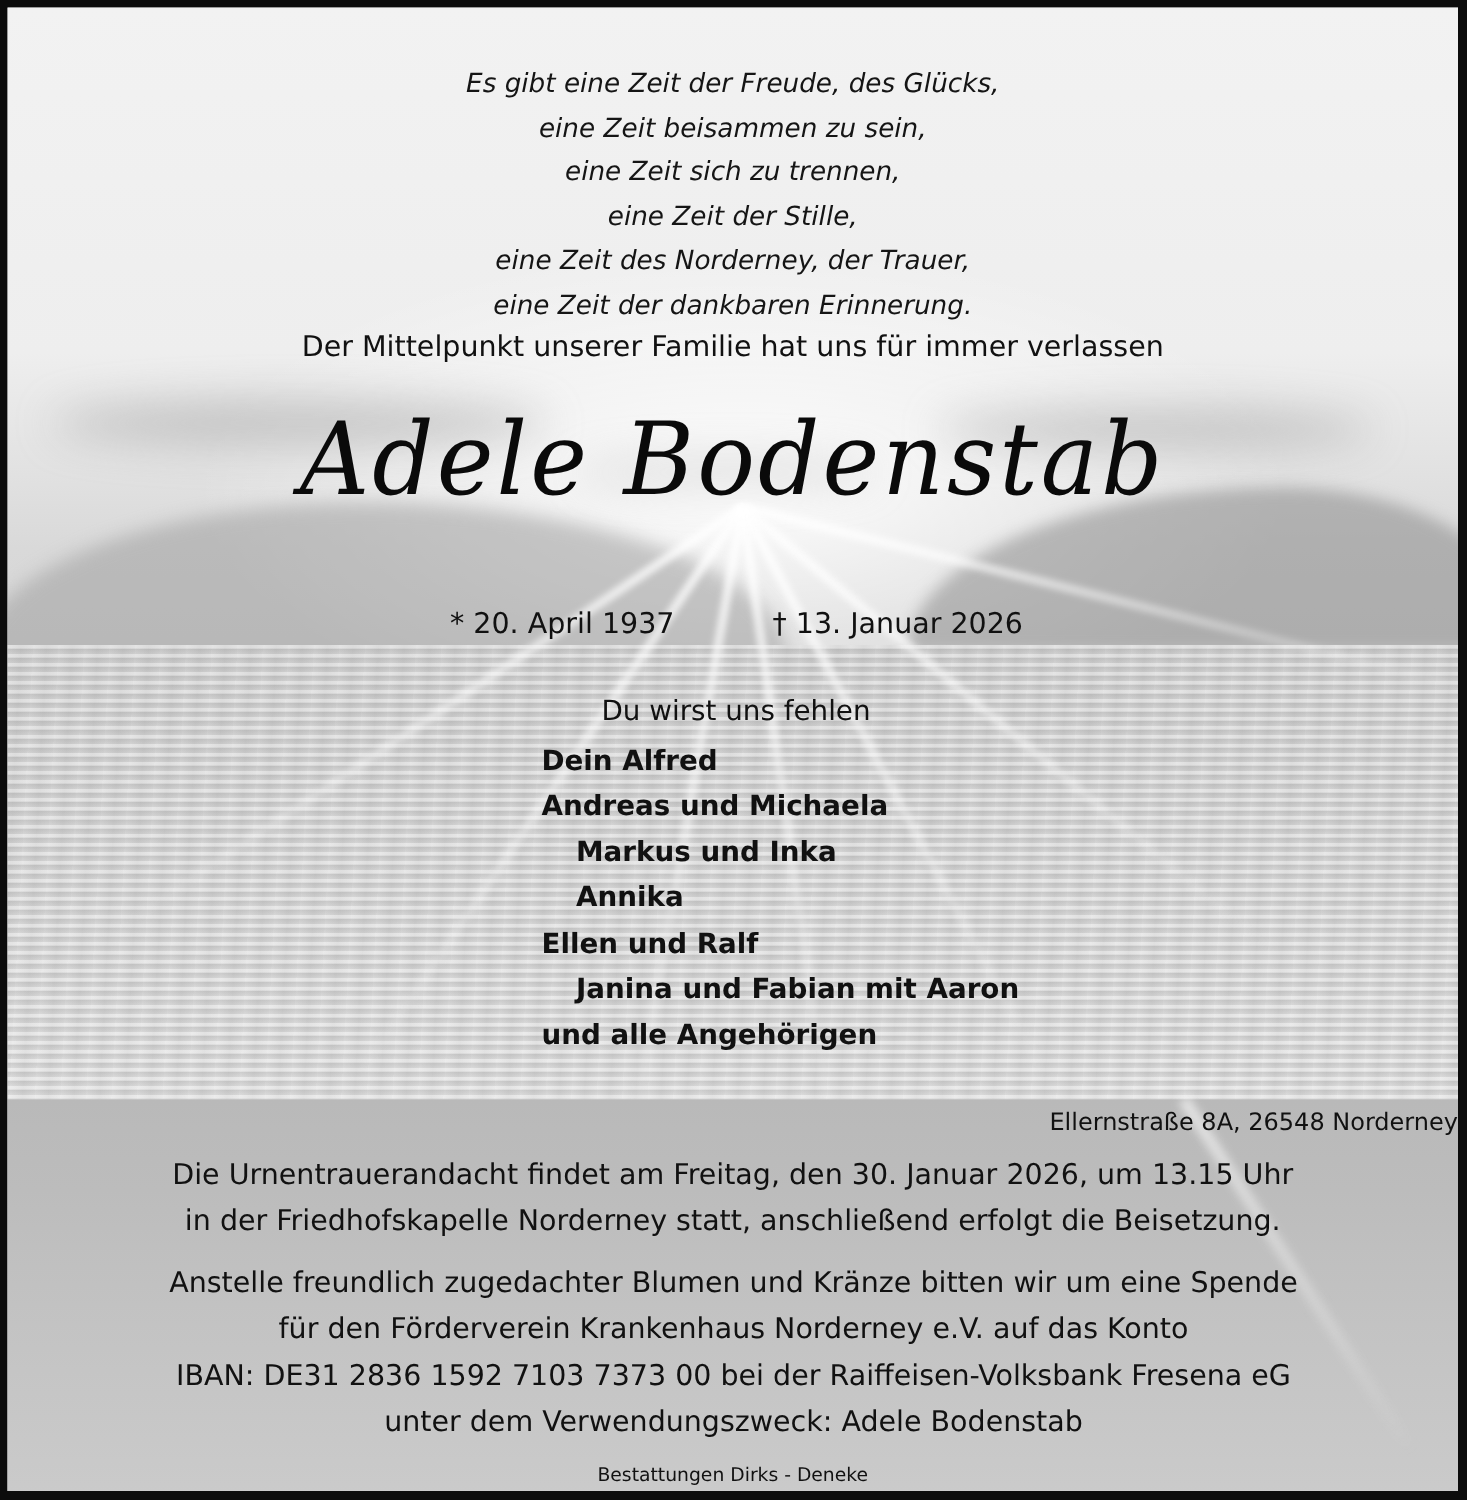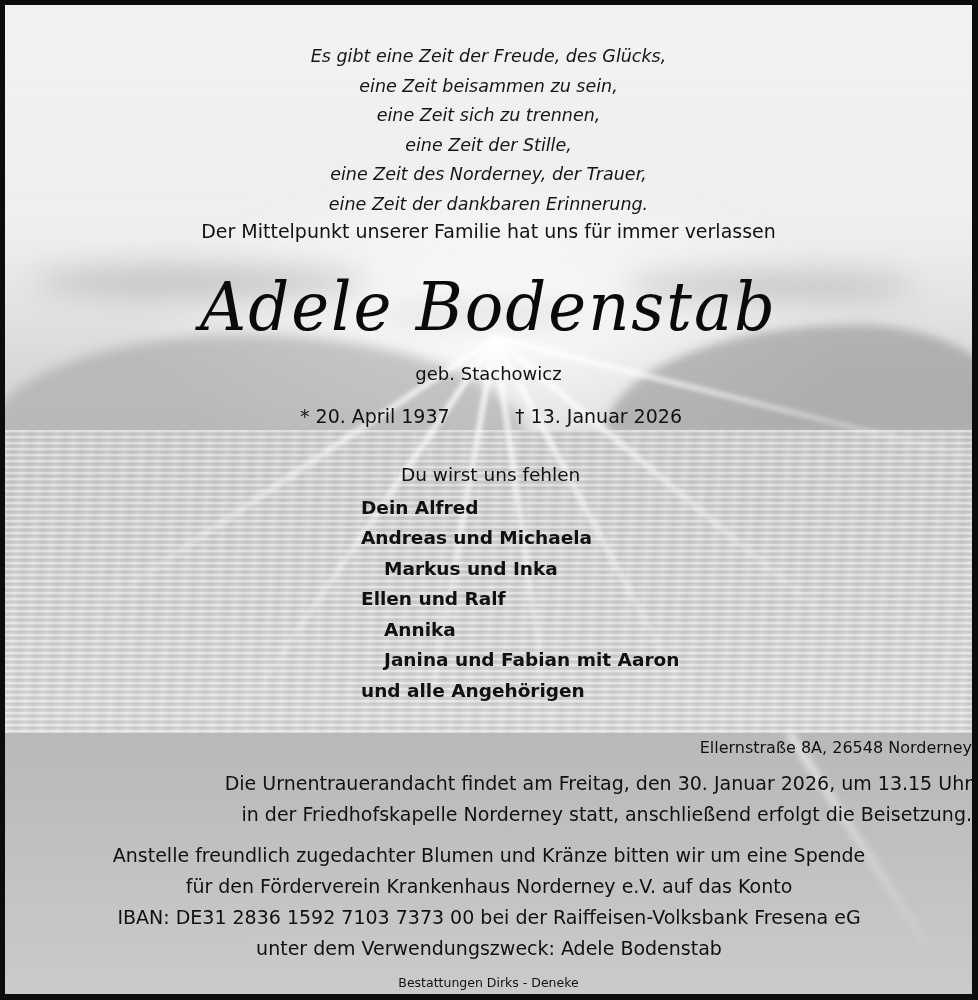--- a/index.html
+++ b/index.html
@@ -74,21 +74,21 @@
     .dates { position: absolute; top: 397px; left: 0; right: 0; height: 28px; font-size: 19px; line-height: 28px; }
     .birth { position: absolute; left: 295px; white-space: nowrap; }
     .death { position: absolute; left: 510px; white-space: nowrap; }
 
     .mourners { position: absolute; left: 356px; top: 455px; font-size: 18.5px; line-height: 30.5px; }
     .mourners .lead { font-weight: normal; margin-bottom: 2px; margin-left: 40px; }
     .mourners .m { font-weight: bold; white-space: nowrap; }
     .mourners .m.indent { padding-left: 23px; }
 
     .address { position: absolute; left: 0; right: 0; top: 729px; text-align: right; font-size: 16px; line-height: 28px; }
-    .service { position: absolute; left: 0; right: 0; top: 763px; text-align: right; font-size: 19px; line-height: 31px; }
+    .service { position: absolute; left: 0; right: 0; top: 763px; text-align: center; font-size: 19px; line-height: 31px; }
     .donation { position: absolute; left: 1px; right: 0; top: 835px; text-align: center; font-size: 19px; line-height: 31px; }
     .service div, .donation div { white-space: nowrap; }
     .undertaker { position: absolute; left: 0; right: 0; top: 969px; text-align: center; font-size: 12.5px; line-height: 18px; }
   </style>
 </head>
 <body>
 
 <div class="card">
 
   <div class="bg sky"></div>
@@ -119,34 +119,33 @@
       <div>eine Zeit sich zu trennen,</div>
       <div>eine Zeit der Stille,</div>
       <div>eine Zeit des Norderney, der Trauer,</div>
       <div>eine Zeit der dankbaren Erinnerung.</div>
     </div>
 
     <div class="intro">Der Mittelpunkt unserer Familie hat uns für immer verlassen</div>
 
     <div class="name">Adele Bodenstab</div>
 
-    <div class="maiden">geb. Stachowicz</div>
 
     <div class="dates">
       <span class="birth">* 20. April 1937</span>
       <span class="death">† 13. Januar 2026</span>
     </div>
 
     <div class="mourners">
       <div class="lead">Du wirst uns fehlen</div>
       <div class="m">Dein Alfred</div>
       <div class="m">Andreas und Michaela</div>
       <div class="m indent">Markus und Inka</div>
+      <div class="m indent">Annika</div>
       <div class="m">Ellen und Ralf</div>
-      <div class="m indent">Annika</div>
       <div class="m indent">Janina und Fabian mit Aaron</div>
       <div class="m">und alle Angehörigen</div>
     </div>
 
     <div class="address">Ellernstraße 8A, 26548 Norderney</div>
 
     <div class="service">
       <div>Die Urnentrauerandacht findet am Freitag, den 30. Januar 2026, um 13.15 Uhr</div>
       <div>in der Friedhofskapelle Norderney statt, anschließend erfolgt die Beisetzung.</div>
     </div>

